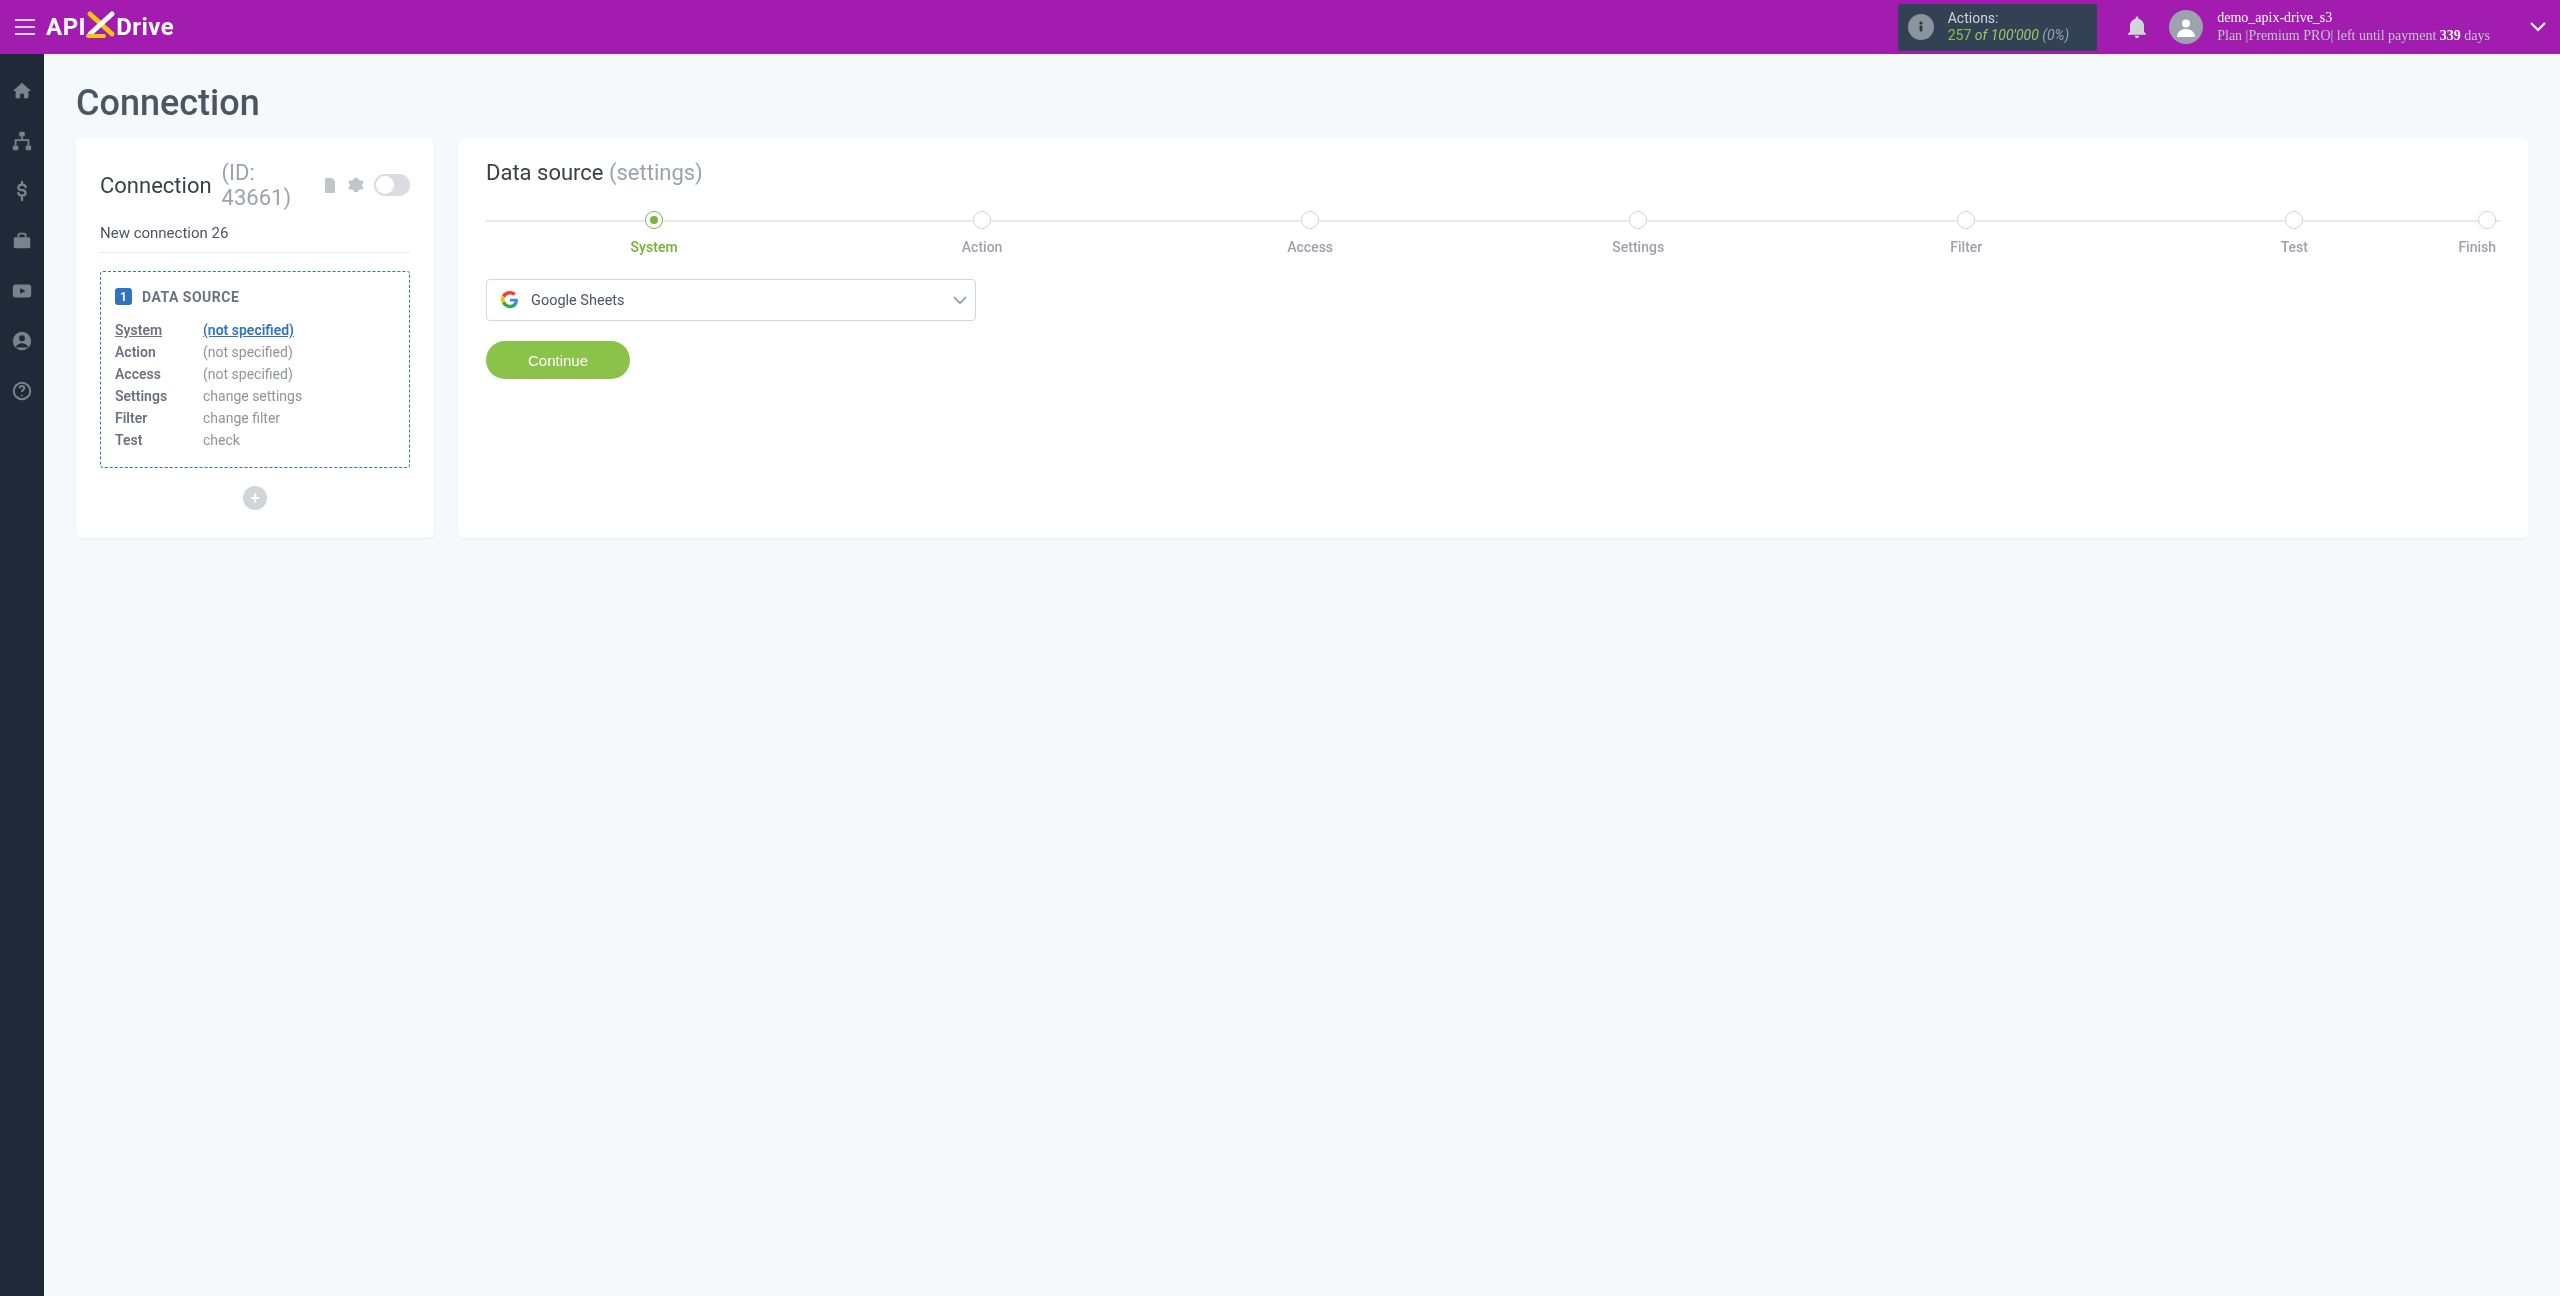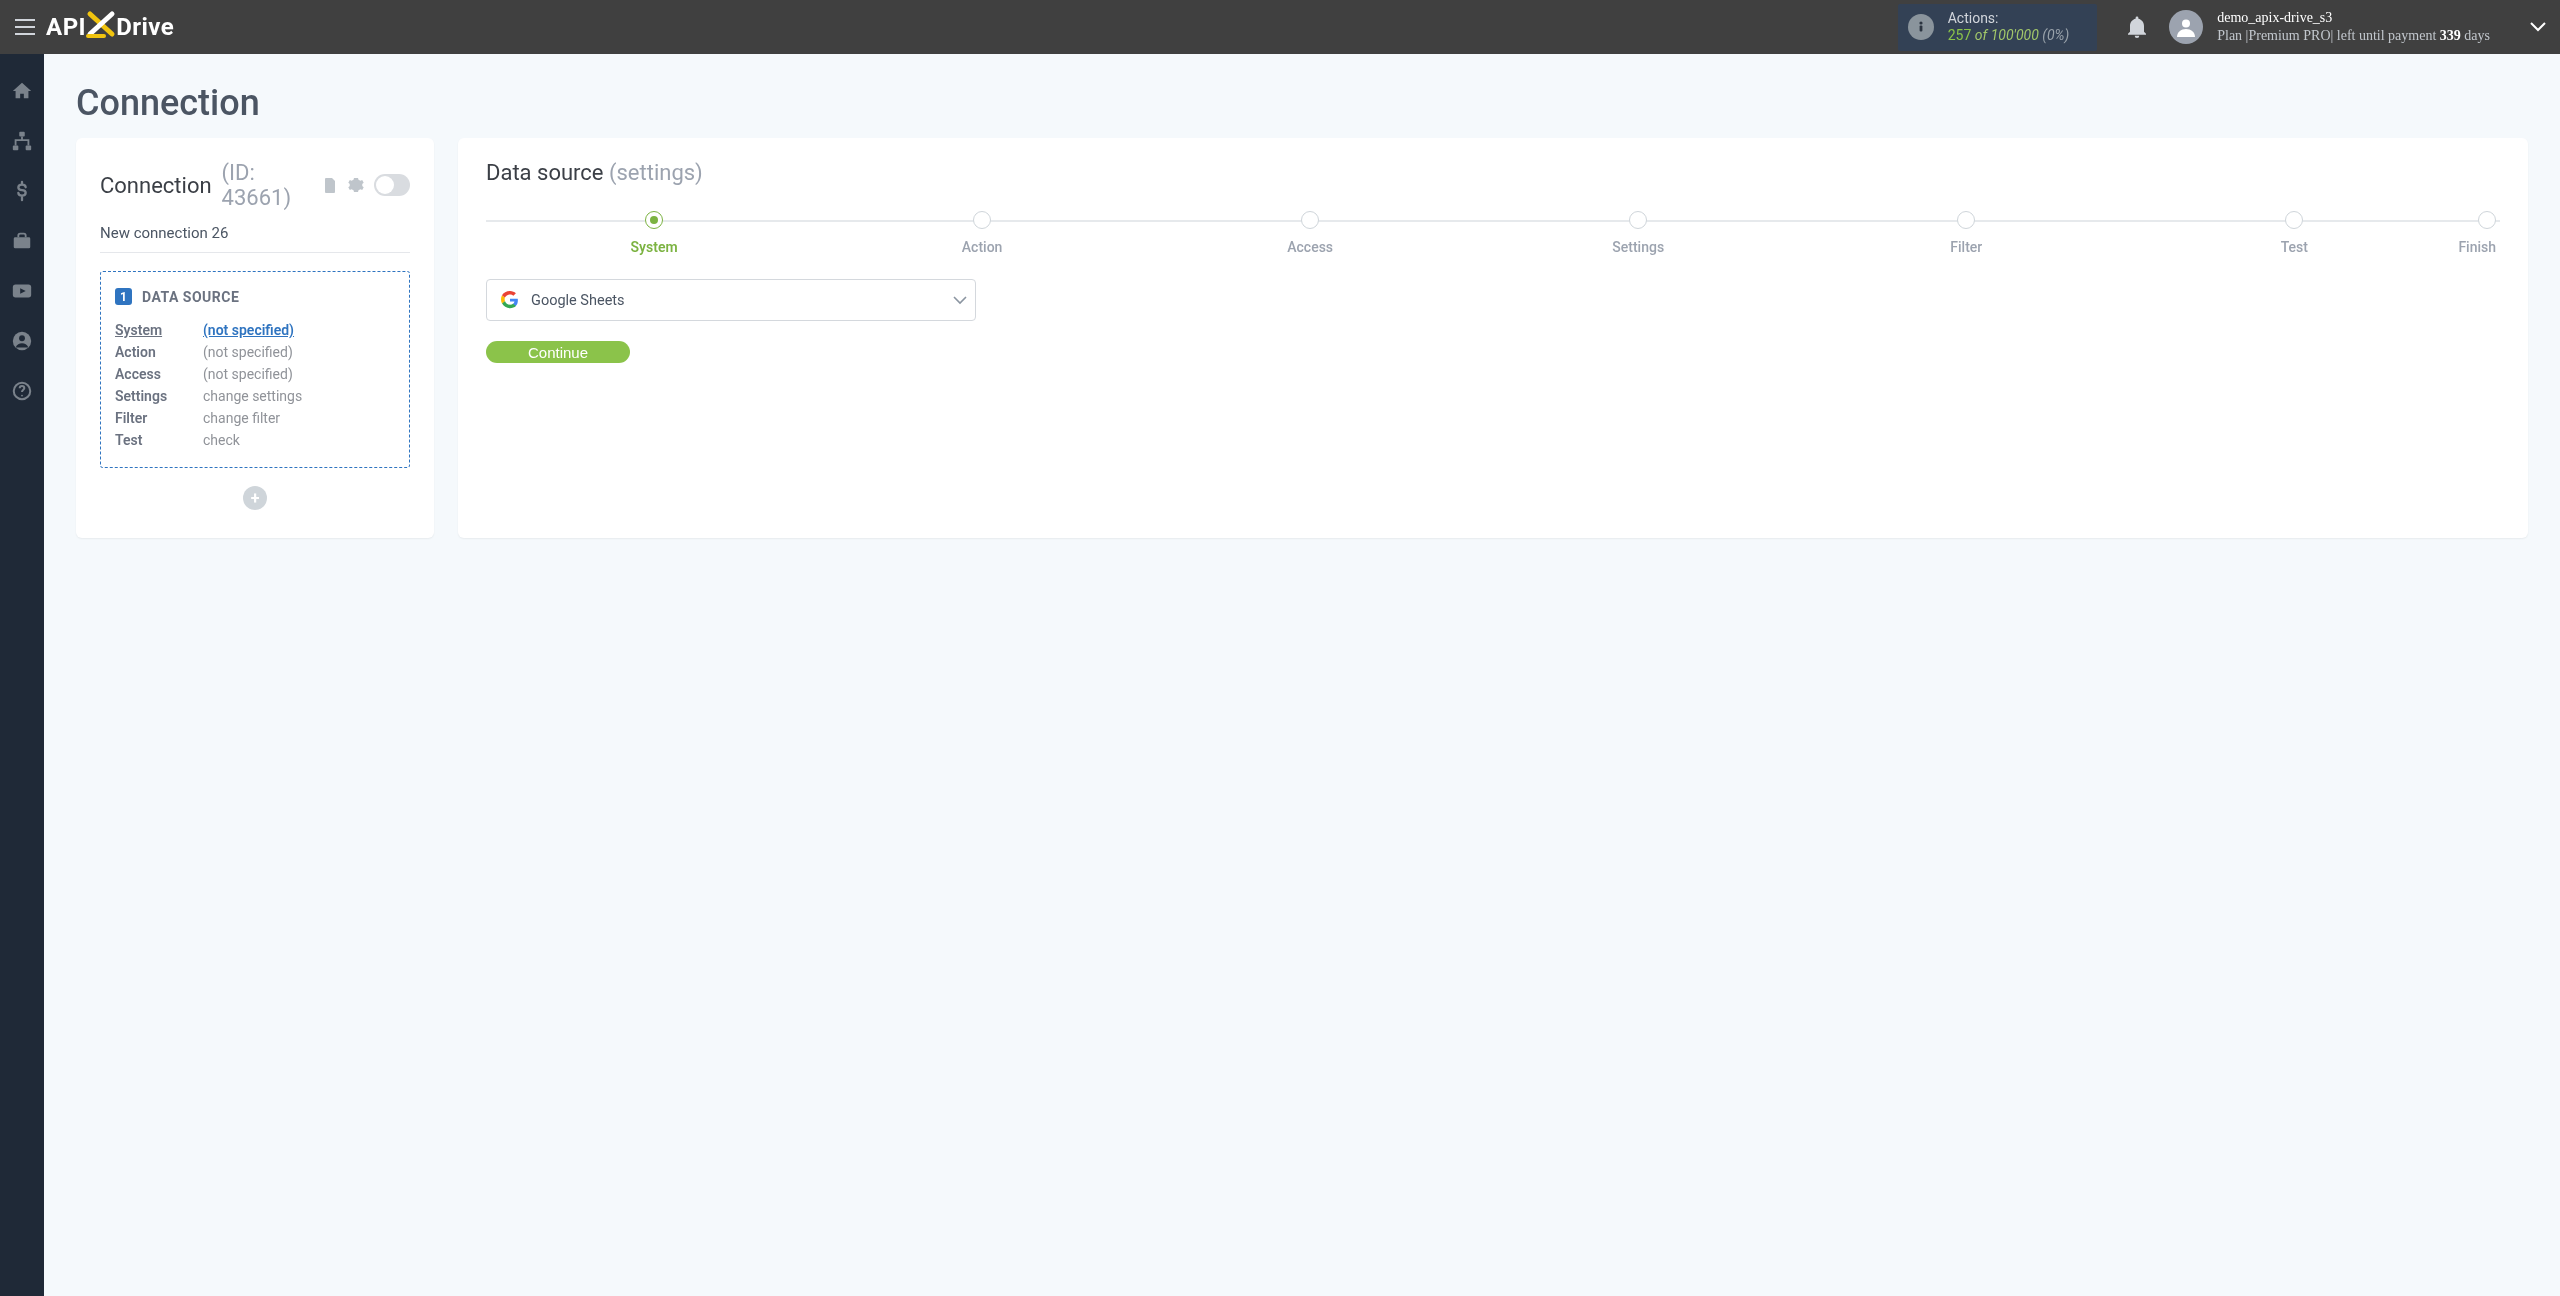--- a/index.html
+++ b/index.html
@@ -1,19 +1,19 @@
 <!DOCTYPE html>
 <html><head>
 <meta charset="utf-8">
 <style>
   * { box-sizing: border-box; margin: 0; padding: 0; }
   body { font-family: -apple-system, BlinkMacSystemFont, "Segoe UI", Roboto, Helvetica, Arial, sans-serif; background: #f5f9fc; height: 1296px; width: 2560px; overflow: hidden; }
 
   
-  .topbar { background: #404040; height: 54px; display: flex; align-items: center; padding: 0 14px 0 10px; color: #fff; }
+  .topbar { background: #a21caf; height: 54px; display: flex; align-items: center; padding: 0 14px 0 10px; color: #fff; }
   .topbar .hamburger { width: 30px; height: 30px; display:flex; align-items:center; justify-content:center; cursor:pointer; margin-right:6px;}
   .topbar .logo { display:flex; align-items:center; font-weight:700; font-size:24px; letter-spacing:0.5px;}
   .topbar .logo .xd { position:relative; display:inline-block;}
   .topbar .spacer { flex:1; }
   .actions-panel { background:#334155; display:flex; align-items:center; padding:6px 28px 6px 10px; border-radius:2px; margin-right:20px;}
   .actions-panel .info-icon { width:26px;height:26px;display:flex;align-items:center;justify-content:center;background:#8a949c;border-radius:50%;margin-right:14px;}
   .actions-panel .lines { font-size:14px; line-height:1.25;}
   .actions-panel .lines .l1 { color:#d1d5db;}
   .actions-panel .lines .l2 { color:#8bc34a;}
   .actions-panel .lines .l2 .of { font-style:italic; color:#a2c76a;}
@@ -76,21 +76,21 @@
   .wizard .dot.active { border-color:#7cb342;}
   .wizard .dot.active::after { content:""; width:8px;height:8px;border-radius:50%;background:#7cb342;}
   .wizard .line { position:absolute; top:9px; left:0; right:0; height:1.5px; background:#e6e9ec; z-index:1;}
   .wizard .lbl { margin-top:10px; font-size:14px; color:#9ca3af; font-weight:500;}
   .wizard .lbl.active { color:#7cb342; font-weight:600;}
 
   .field-label { font-size:14px; font-weight:600; color:#374151; margin-bottom:10px;}
   .select-box { width:490px; height:42px; border:1px solid #d4d8dd; border-radius:4px; display:flex; align-items:center; padding:0 8px 0 14px; cursor:pointer; font-size:14.5px; color:#4b5563; background:#fff;}
   .select-box svg.glogo { width:18px;height:18px;margin-right:12px;}
   .select-box .sel-caret { margin-left:auto; color:#8b95a1;}
-  .continue-btn { margin-top:20px; background:#8bc34a; color:#fff; border:none; height:22px; width:144px; border-radius:20px; font-size:15px; font-weight:500; display:flex;align-items:center;justify-content:center; cursor:pointer;}
+  .continue-btn { margin-top:20px; background:#8bc34a; color:#fff; border:none; height:38px; width:144px; border-radius:20px; font-size:15px; font-weight:500; display:flex;align-items:center;justify-content:center; cursor:pointer;}
 </style>
 </head>
 <body>
 
 <div class="topbar">
   <div class="hamburger">
     <svg width="22" height="18" viewBox="0 0 22 18">
         <path stroke="#d1d5db" stroke-width="2" d="M1 2h20M1 9h20M1 16h20"></path>
       </svg>
   </div>

